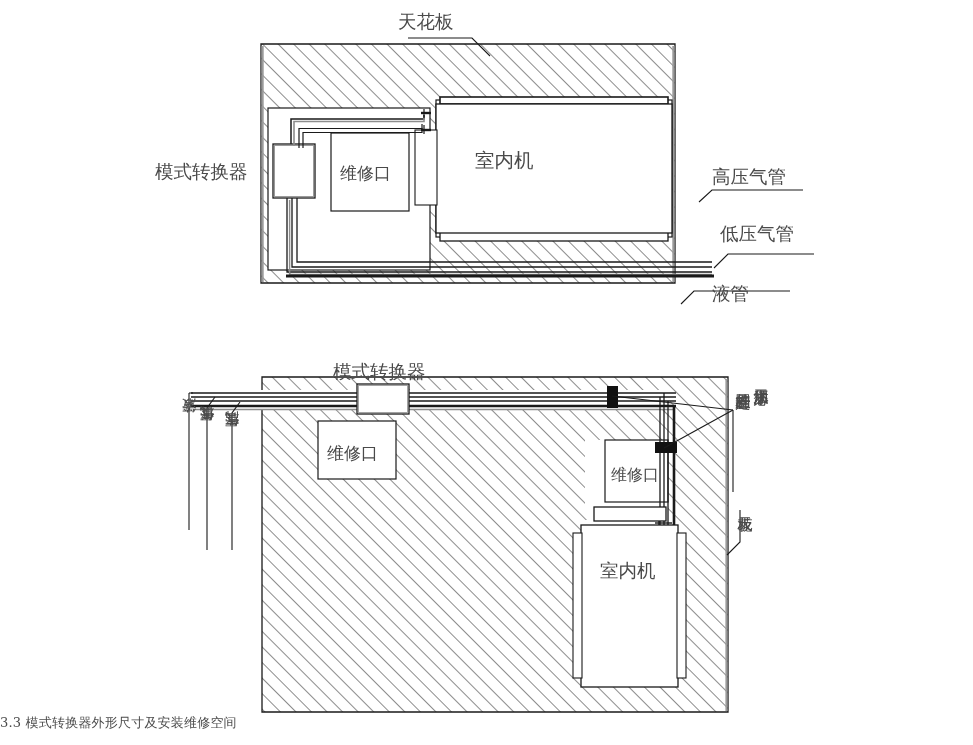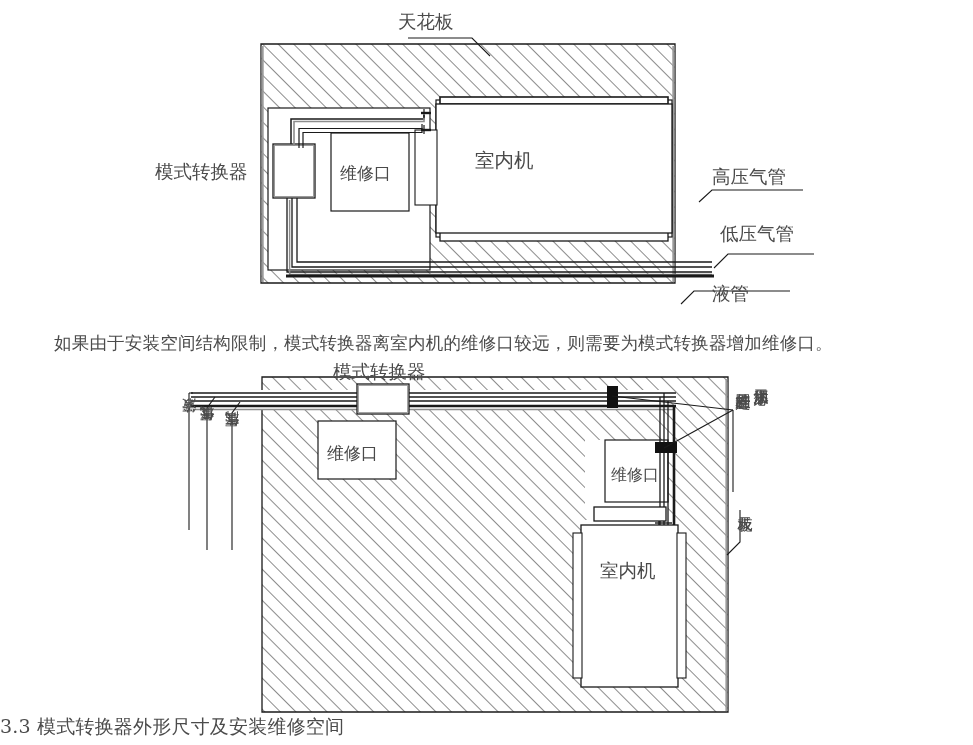--- a/index.html
+++ b/index.html
@@ -39,21 +39,21 @@
   }
   #para-1 {
     left: 54px;
     top: 331px;
     font-size: 17.5px;
     letter-spacing: 0.2px;
   }
   #caption-1 {
     left: 0px;
     top: 714px;
-    font-size: 19px;
+    font-size: 13px;
     letter-spacing: 0.2px;
   }
   .vlabel {
     writing-mode: vertical-rl;
     text-orientation: upright;
     font-family: "DejaVu Serif", "Liberation Serif", serif;
     color: #4a4a4a;
     position: absolute;
     white-space: nowrap;
     line-height: 1;
@@ -175,21 +175,20 @@
       <path d="M714,268 L728,254 H814"></path>
     </g>
     <text class="cn" x="720" y="240" font-size="18.5">低压气管</text>
 
     <g stroke="#1a1a1a" stroke-width="1.1" fill="none">
       <path d="M681,304 L694,291 H790"></path>
     </g>
     <text class="cn" x="712" y="300" font-size="18.5">液管</text>
   </svg>
 
-  <div class="body-text" id="para-1">如果由于安装空间结构限制，模式转换器离室内机的维修口较远，则需要为模式转换器增加维修口。</div>
 
   <svg class="figure" id="figure-bottom" width="973" height="370" viewBox="0 0 973 370" style="top:370px;">
     <defs>
       <pattern id="hatchBot" width="11" height="11" patternTransform="rotate(-45)" patternUnits="userSpaceOnUse">
         <line x1="0" y1="0" x2="0" y2="11" stroke="#2b2b2b" stroke-width="1.1"></line>
       </pattern>
     </defs>
 
     <g>
       <path d="M262,7 H728 V342 H262 Z

